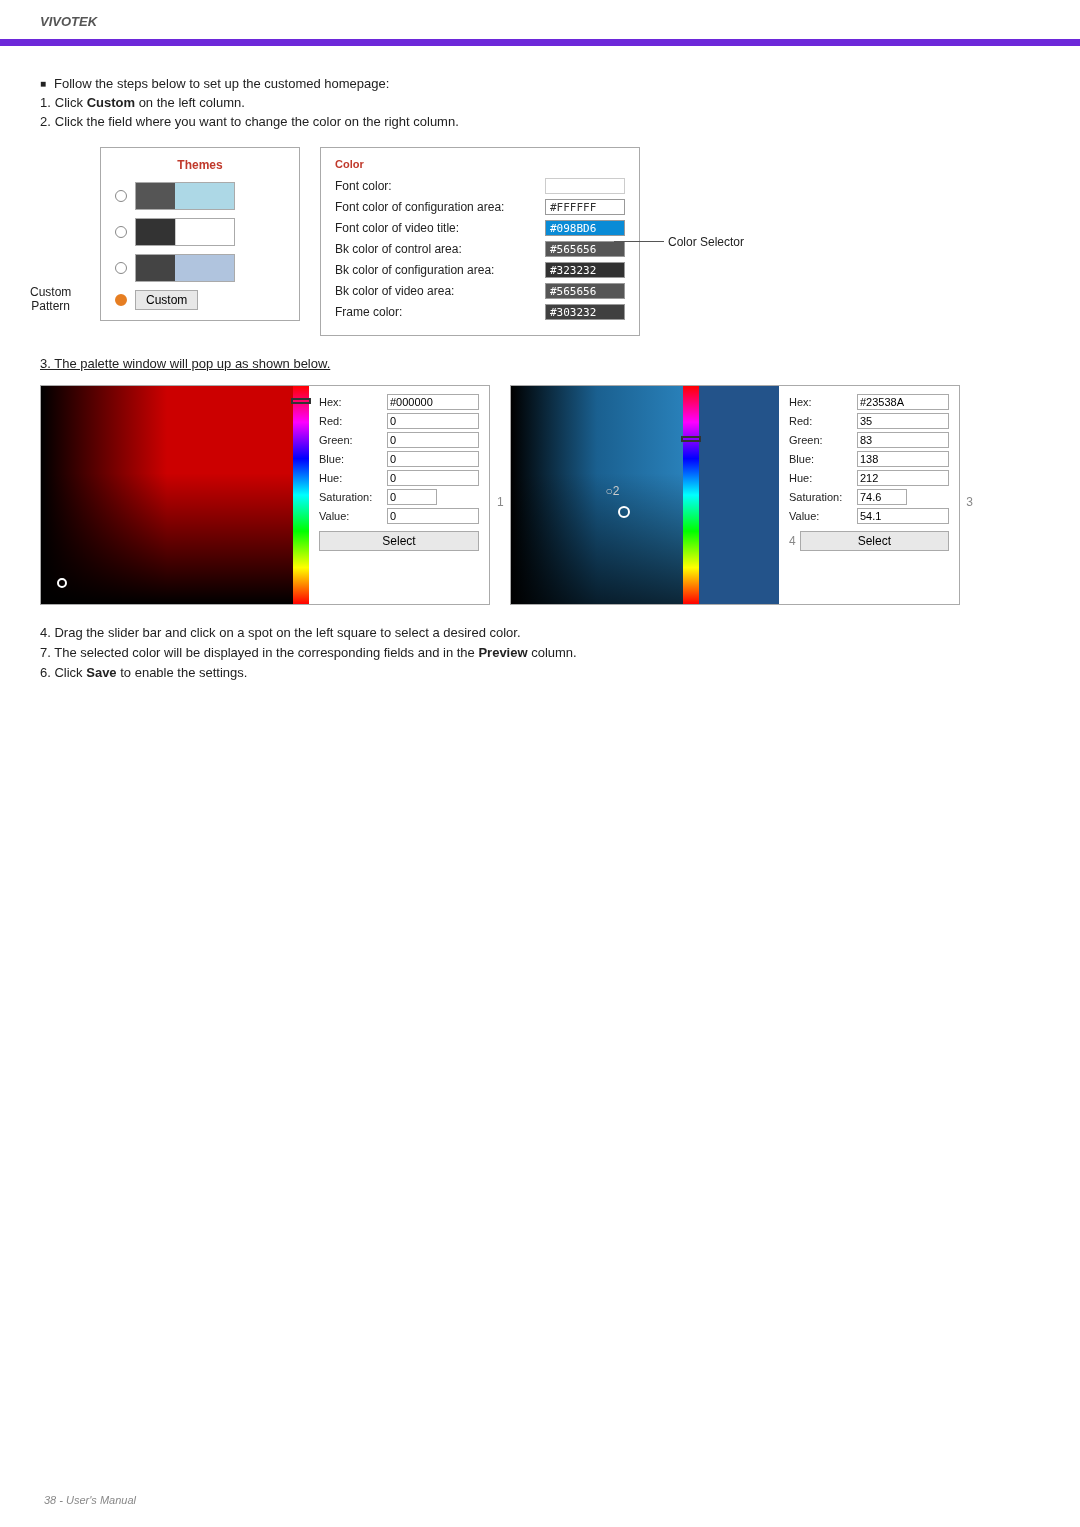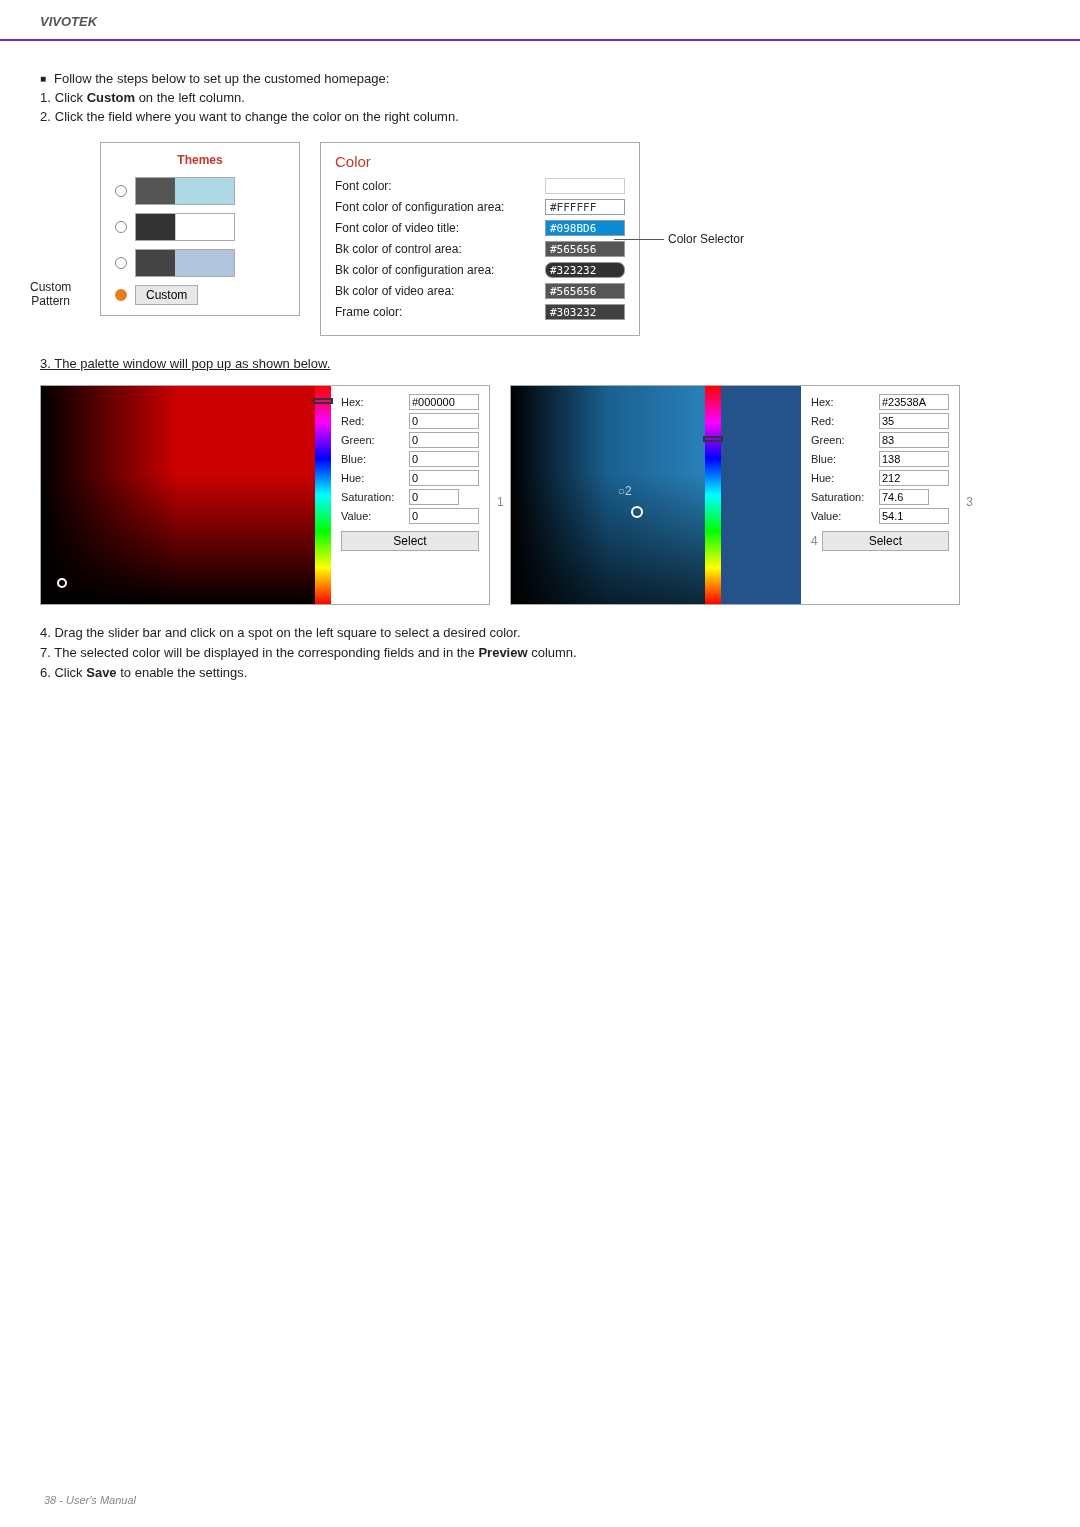--- a/index.html
+++ b/index.html
@@ -6,21 +6,21 @@
     body {
       font-family: Arial, sans-serif;
       font-size: 13px;
       background: #fff;
       color: #222;
       width: 1080px;
       min-height: 1527px;
     }
     .header {
       padding: 14px 40px 10px 40px;
-      border-bottom: 2px solid #6d28d9;
+      border-bottom: 7px solid #6d28d9;
     }
     .header-brand {
       font-style: italic;
       font-weight: bold;
       color: #555;
       font-size: 13px;
     }
     .content {
       padding: 30px 40px 40px 40px;
     }
@@ -112,23 +112,23 @@
 
     
     .color-panel {
       border: 1px solid #aaa;
       padding: 10px 14px;
       margin-left: 20px;
       width: 320px;
       position: relative;
     }
     .color-title {
-      font-size: 15px;
+      font-size: 11px;
       color: #c0392b;
-      font-weight: normal;
+      font-weight: bold;
       margin-bottom: 8px;
     }
     .color-row {
       display: flex;
       align-items: center;
       margin-bottom: 5px;
       font-size: 12px;
     }
     .color-label { flex: 1; }
     .color-swatch {
@@ -217,21 +217,21 @@
     }
     .pf-row {
       display: flex;
       align-items: center;
       margin-bottom: 3px;
       font-size: 11px;
     }
     .pf-label { width: 68px; }
     .pf-input {
       border: 1px solid #aaa;
-      width: 70px;
+      width: 92px;
       height: 16px;
       font-size: 11px;
       padding: 0 2px;
     }
     .select-btn {
       background: #e8e8e8;
       border: 1px solid #aaa;
       padding: 2px 20px;
       font-size: 12px;
       cursor: pointer;
@@ -440,21 +440,21 @@
 
       <div class="color-row">
         <span class="color-label">Bk color of control area:</span>
         <div class="color-swatch" style="background:#565656;color:#fff;">
           <span>#565656</span>
         </div>
       </div>
 
       <div class="color-row">
         <span class="color-label">Bk color of configuration area:</span>
-        <div class="color-swatch" style="background:#323232;color:#fff;border-radius:7px;">
+        <div class="color-swatch" style="background:#323232;color:#fff;">
           <span>#323232</span>
         </div>
       </div>
 
       <div class="color-row">
         <span class="color-label">Bk color of video area:</span>
         <div class="color-swatch" style="background:#565656;color:#fff;">
           <span>#565656</span>
         </div>
       </div>

